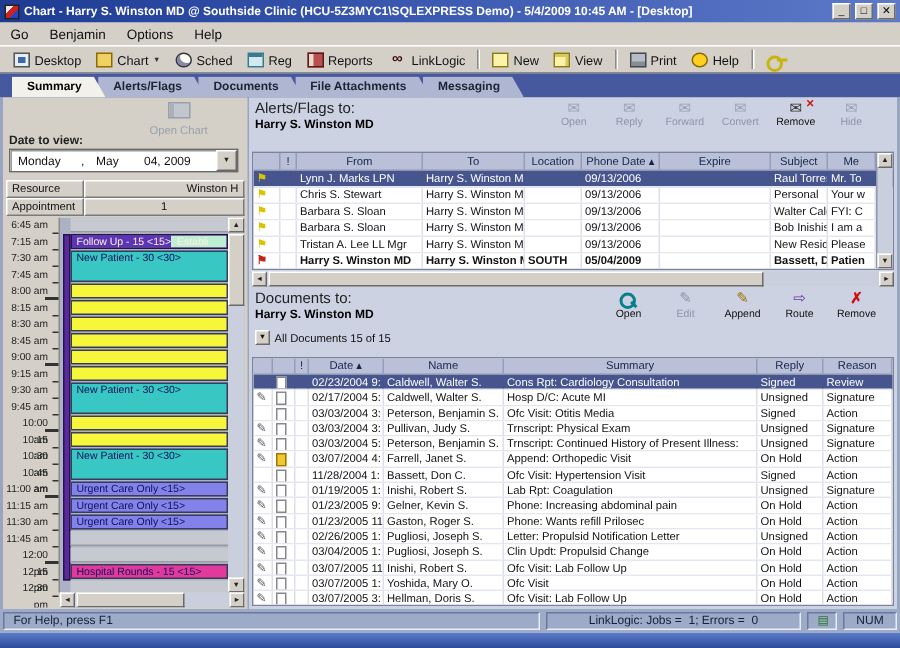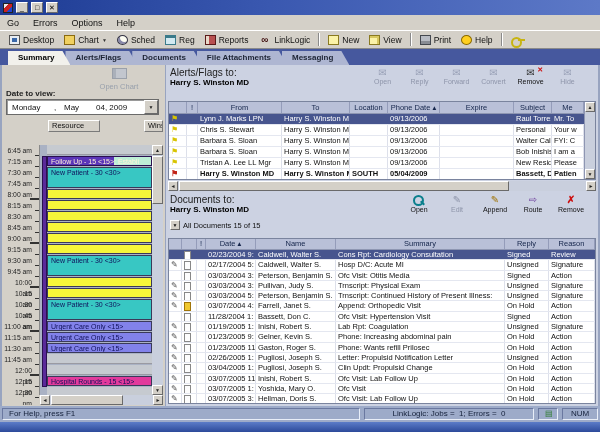--- a/index.html
+++ b/index.html
@@ -57,21 +57,21 @@
   
   .open-chart{ position:absolute; left:86px; top:3px; width:62px; text-align:center; color:#98a0ac; font-size:7.5px; }
   .oc-ic{ display:inline-block; width:15px; height:11px; background:#c2c6ce; border:1px solid #9aa0aa; box-shadow:inset 3px 0 0 #aab0ba; margin-bottom:1px;}
   .date-label{ position:absolute; left:4px; top:24px; font-size:8px; font-weight:bold; color:#222; }
   .date-combo{ position:absolute; left:4px; top:34px; width:153px; height:16px; background:#fff;
     border:1px solid #6a6a6a; box-shadow:inset 1px 1px 0 #9a9a9a; display:flex; align-items:center; font-size:8px; padding-left:5px; }
   .dc-wd{ width:42px; } .dc-comma{ width:10px; } .dc-mo{ width:32px; } .dc-dy{ flex:1; }
   .dc-btn{ width:14px; height:14px; background:#d4d0c8; border:1px solid; border-color:#fff #6a6a6a #6a6a6a #fff; font-size:5px; text-align:center; line-height:12px; color:#222; }
   .res-table{ position:absolute; left:2px; top:55px; width:159px; font-size:7.5px; }
   .res-row{ display:flex; height:12px; }
-  .res-cell{ background:#d4d0c8; border:1px solid; border-color:#fff #7a7a7a #7a7a7a #fff; padding:0 3px; line-height:10px; overflow:hidden; white-space:nowrap;margin-left:44px;}
+  .res-cell{ background:#d4d0c8; border:1px solid; border-color:#fff #7a7a7a #7a7a7a #fff; padding:0 3px; line-height:10px; overflow:hidden; white-space:nowrap;}
   .res-c1{ width:52px; } .res-c2{ flex:1; } .ta-r{ text-align:right;} .ta-c{ text-align:center;}
   .schedule{ position:absolute; left:2px; top:80px; right:2px; bottom:1px; overflow:hidden; }
   .time-gutter{ position:absolute; left:0; top:0; width:36px; bottom:10px; background:#d4d0c8; border-right:1px solid #8a8a8a; }
   .tg-row{ position:relative; height:11px; font-size:6.8px; text-align:right; padding-right:7px; line-height:11px; color:#222; }
   .tg-row::after{ content:""; position:absolute; right:0; bottom:0; width:4px; height:1px; background:#333; }
   .tg-row.hour::after{ width:9px; height:2px; }
   .grid{ position:absolute; left:36px; right:0; top:0; bottom:10px; background:#aab2c4; }
   .book-bar{ position:absolute; left:2px; width:5px; background:#5a2a9a; border:1px solid #2a1050; }
   .slots{ position:absolute; left:7px; right:11px; top:0; bottom:0; }
   .slot{ position:absolute; left:0; right:0; font-size:7px; line-height:10px; color:#10105a;
@@ -130,28 +130,29 @@
   .sb-ll{ width:170px; text-align:center; }
   .sb-ic{ width:20px; text-align:center; color:#2a7a2a; font-size:8px;}
   .sb-num{ width:36px; text-align:center; }
   .bottomstrip{ position:absolute; left:0; right:0; bottom:0; height:10px; background:linear-gradient(#5b7cc8,#2c4a9a); }
 </style>
 </head>
 <body>
 
 <div class="titlebar">
   <span class="app-ic"></span>
+  <span class="t-title">Chart  -  Harry S. Winston MD @ Southside Clinic (HCU-5Z3MYC1\SQLEXPRESS Demo)  -  5/4/2009 10:45 AM - [Desktop]</span>
   <span class="winbtn">_</span>
   <span class="winbtn">□</span>
   <span class="winbtn">✕</span>
 </div>
 
 <div class="menubar" id="menubar">
     <span class="menu-item">Go</span>
-    <span class="menu-item">Errors</span>
+    <span class="menu-item">Benjamin</span>
     <span class="menu-item">Options</span>
     <span class="menu-item">Help</span>
   </div>
 
 <div class="toolbar" id="toolbar">
     <div class="tb-item">
       <span class="tbic desktop-icon"></span>
       <span class="tb-label">Desktop</span>
     </div>
     <div class="tb-item">
@@ -219,20 +220,24 @@
       <span class="dc-wd">Monday</span>
       <span class="dc-comma">,</span>
       <span class="dc-mo">May</span>
       <span class="dc-dy">04, 2009</span>
       <span class="dc-btn">▼</span>
     </div>
     <div class="res-table">
       <div class="res-row">
         <div class="res-cell res-c1">Resource</div>
         <div class="res-cell res-c2 ta-r">Winston H</div>
+      </div>
+      <div class="res-row">
+        <div class="res-cell res-c1">Appointment</div>
+        <div class="res-cell res-c2 ta-c">1</div>
       </div>
     </div>
     <div class="schedule">
       <div class="time-gutter" id="time-gutter">
           <div class="tg-row">6:45 am</div>
           <div class="tg-row">7:15 am</div>
           <div class="tg-row">7:30 am</div>
           <div class="tg-row">7:45 am</div>
           <div class="tg-row hour">8:00 am</div>
           <div class="tg-row">8:15 am</div>

